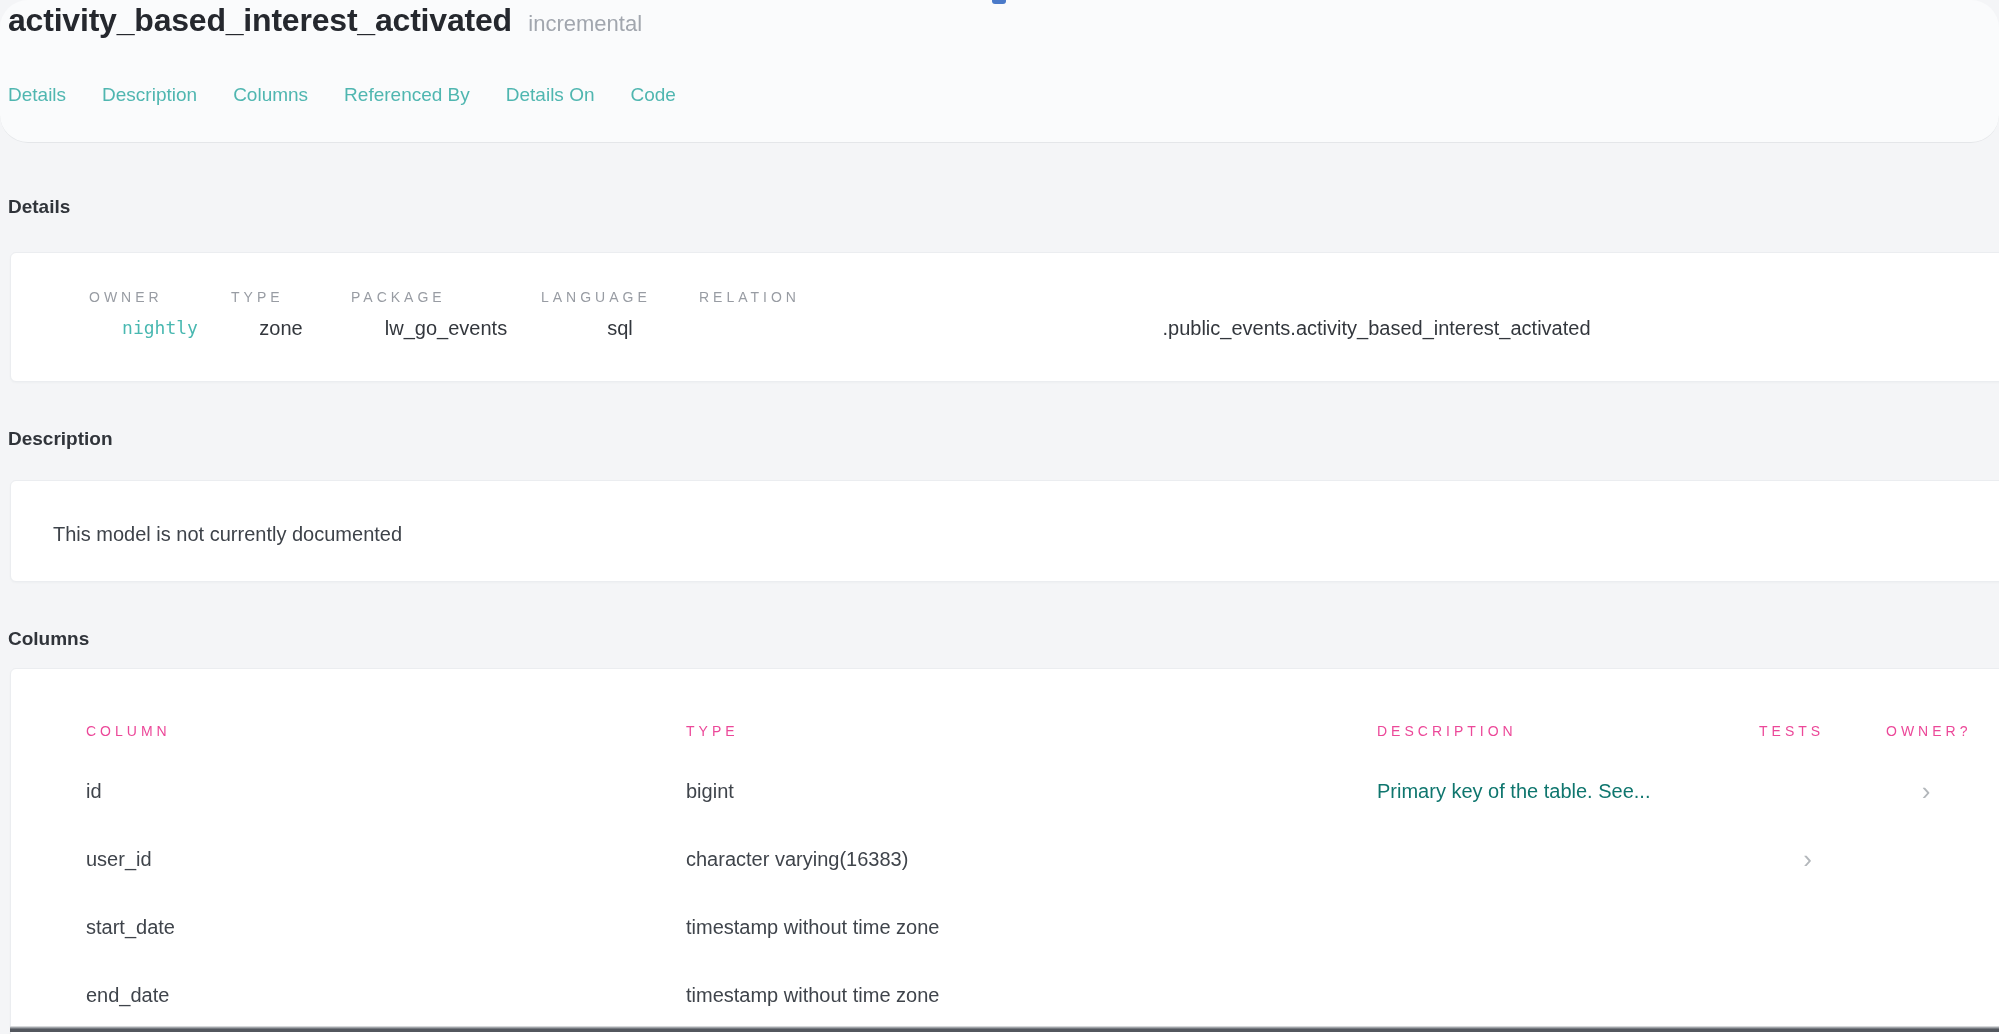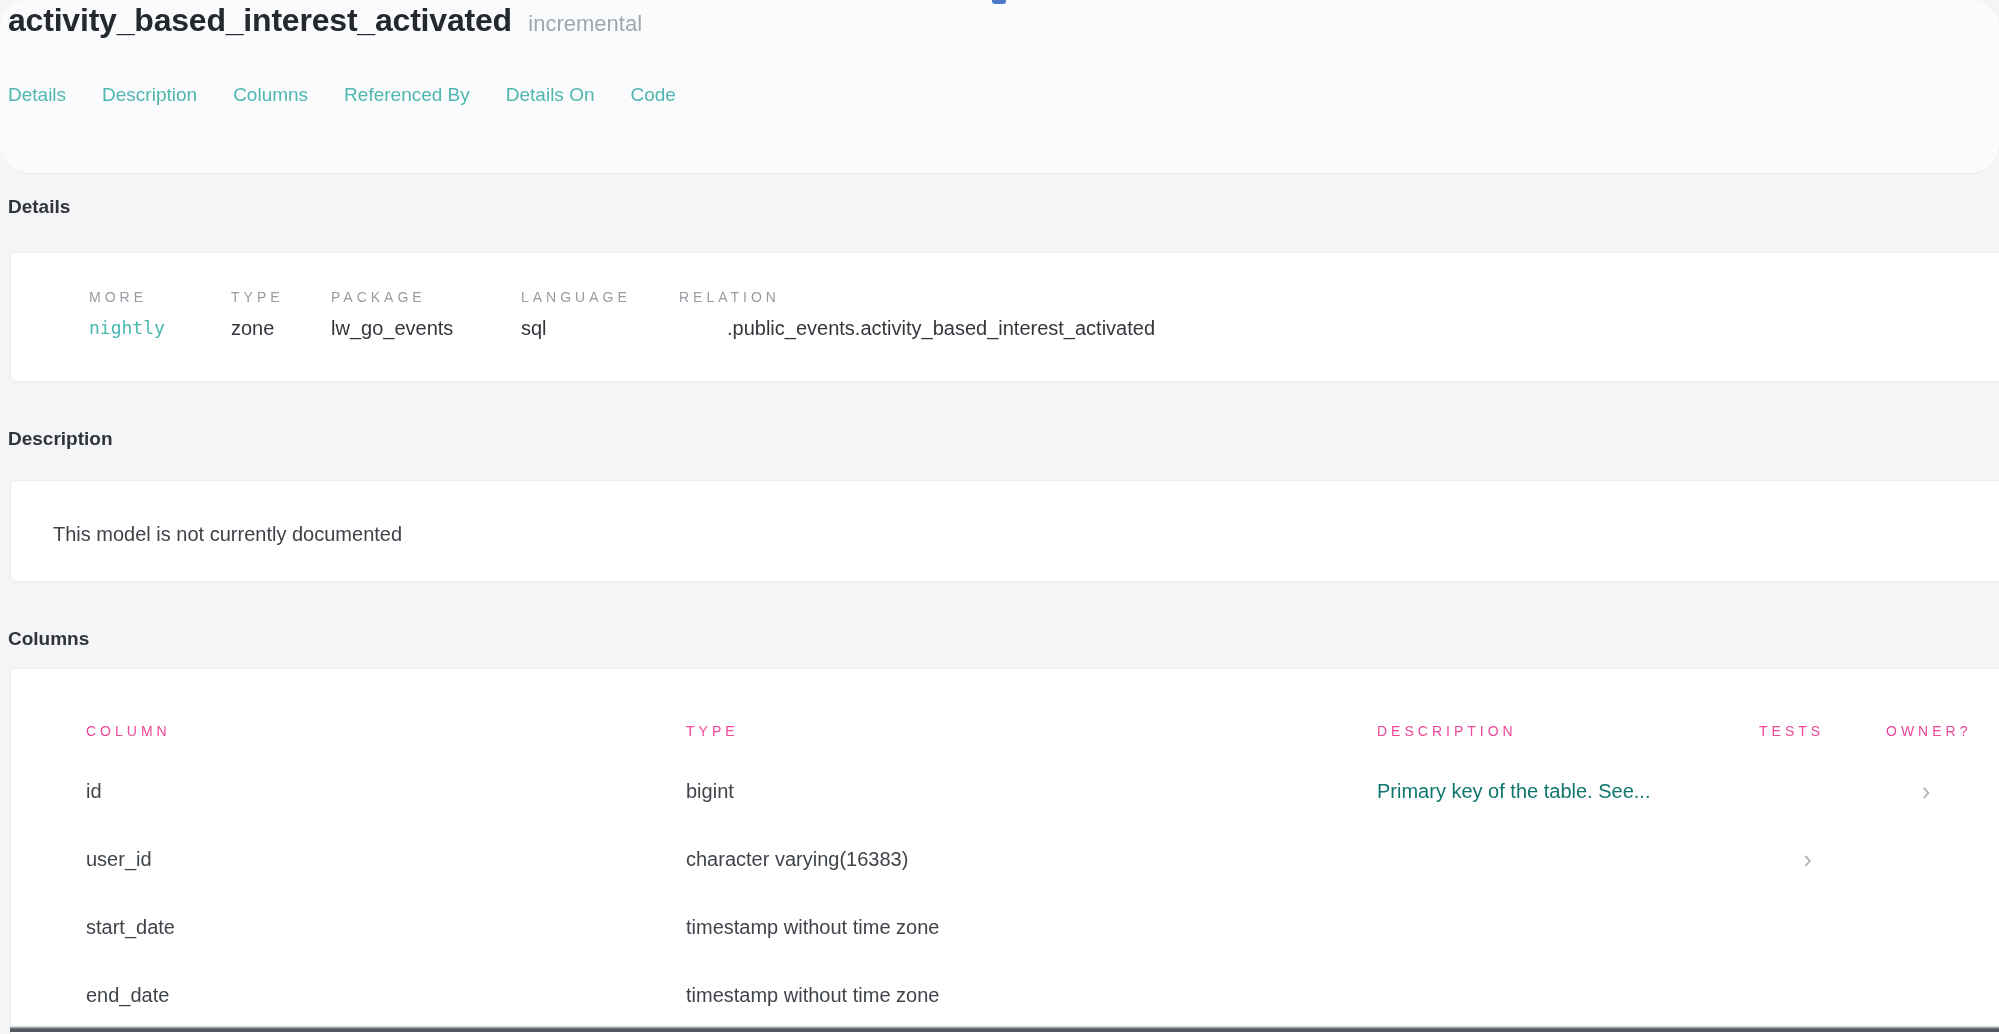--- a/index.html
+++ b/index.html
@@ -7,21 +7,21 @@
   body {
     font-family: "Liberation Sans", sans-serif;
     background: #f4f5f7;
     position: relative;
     overflow: hidden;
     color: #33373d;
   }
 
   
   .page-header {
-    position: absolute; top: 0; left: 0; right: 0; height: 174px;
+    position: absolute; top: 0; left: 0; right: 0; height: 143px;
     background: #fafbfc;
     border-bottom: 1px solid #e4e6e9;
     border-radius: 28px;
   }
   .title-row { position: absolute; top: 2px; left: 8px; white-space: nowrap; }
   .model-title { display: inline; font-size: 32px; font-weight: 700; color: #25282e; letter-spacing: -0.2px; }
   .model-badge { display: inline; font-size: 22px; font-weight: 400; color: #a1a6ae; margin-left: 12px; }
   .tabs { position: absolute; top: 84px; left: 8px; display: flex; gap: 36px; }
   .tab { font-size: 19px; color: #4fb6b0; text-decoration: none; cursor: pointer; }
   .blue-fragment {
@@ -45,27 +45,27 @@
     border-radius: 6px;
     box-shadow: 0 1px 2px rgba(40,50,60,0.03);
   }
 
   
   .details-card { top: 252px; height: 130px; padding: 36px 0 0 78px; display: flex; }
   .field { flex: 0 0 auto; }
   .field-tags { width: 142px; }
   .field-owner { width: 250px; }
   .field-type { width: 100px; }
-  .field-package { width: 190px; }
+  .field-package { width: 190px; margin-left: 20px; }
   .field-language { width: 158px; }
   .field-relation { flex: 1 1 auto; }
   .field-label {
     font-size: 14px; color: #989ca3; letter-spacing: 4px; font-weight: 400;
   }
-  .field-value { margin-top: 12px; font-size: 20px; color: #33373d; }
+  .field-value { margin-top: 12px; font-size: 20px; color: #33373d; text-align: center; }
   .value-mono {
     font-family: "DejaVu Sans Mono", monospace;
     font-size: 18px; color: #49b8b1; cursor: pointer;
   }
   .field-relation .field-value { padding-left: 48px; }
 
   
   .description-card { top: 480px; height: 102px; padding: 42px 0 0 42px; }
   .description-text { font-size: 20px; color: #3e434a; }
 
@@ -110,21 +110,21 @@
     <a class="tab">Details On</a>
     <a class="tab">Code</a>
   </nav>
   <div class="blue-fragment"></div>
 </div>
 
 <h2 class="section-heading heading-details">Details</h2>
 
 <div class="card details-card">
   <div class="field field-tags">
-    <div class="field-label">MORE</div>
+    <div class="field-label">OWNER</div>
     <div class="field-value value-mono">nightly</div>
   </div>
   <div class="field field-type">
     <div class="field-label">TYPE</div>
     <div class="field-value">zone</div>
   </div>
   <div class="field field-package">
     <div class="field-label">PACKAGE</div>
     <div class="field-value">lw_go_events</div>
   </div>

